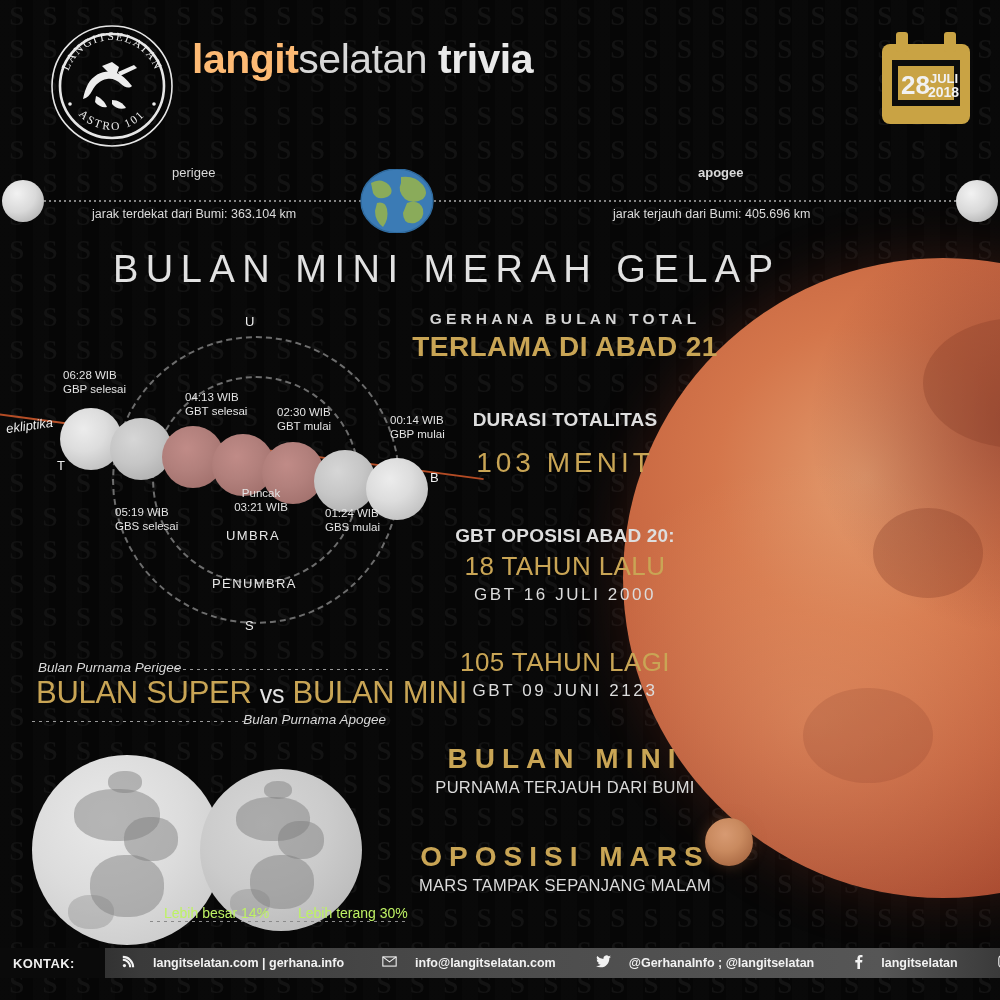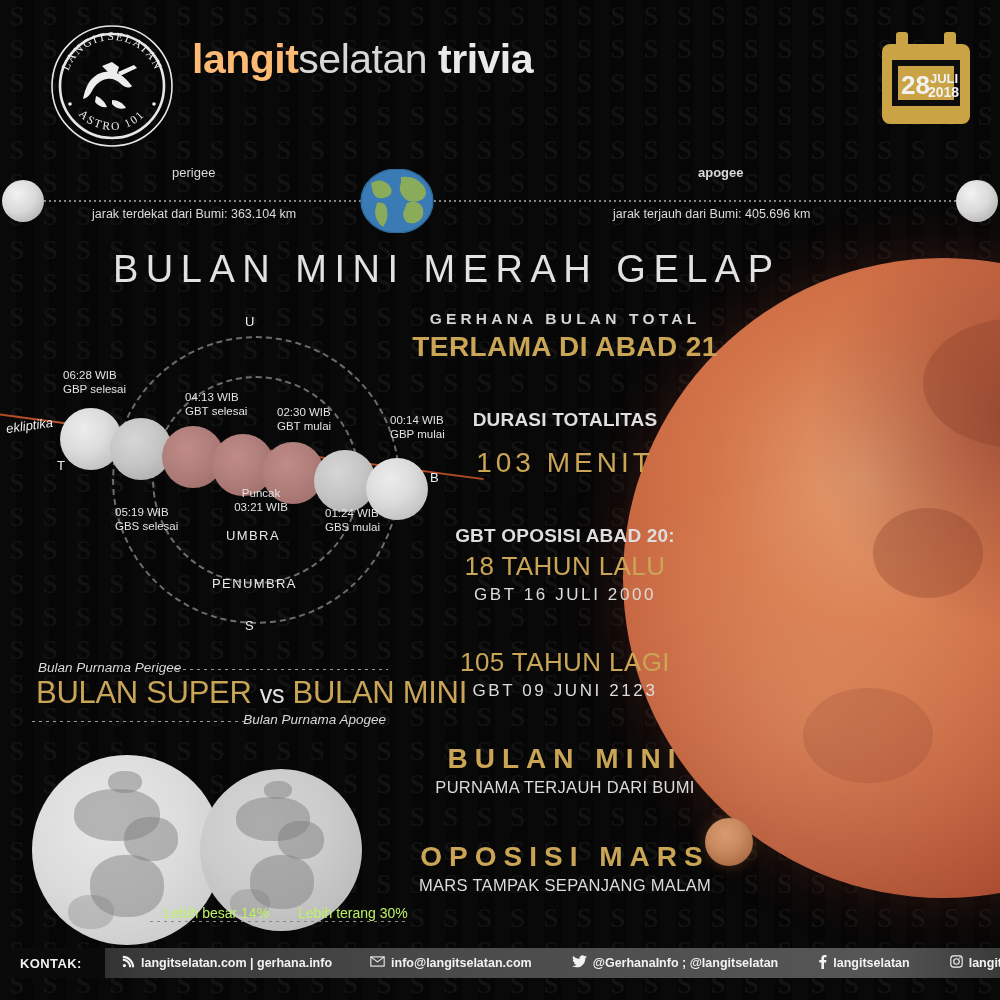--- a/index.html
+++ b/index.html
@@ -133,24 +133,24 @@
   .cmp-foot{ position:absolute; top:250px; font-size:14px; color:#bef264; }
 
   
   #footer{
     left:0; bottom:22px; width:1000px; height:30px;
     background:linear-gradient(90deg,#1b1b1b 0%,#3a3a3a 14%,#4c4c4c 50%,#565656 88%,#3a3a3a 100%);
     display:flex; align-items:center; z-index:5;
   }
   #footer-kontak{
     position:absolute; left:0; top:0; height:30px; width:105px;
-    background:#0a0a0a; display:flex; align-items:center; padding-left:20px;
+    background:#0a0a0a; display:flex; align-items:center; padding-left:13px;
     font-size:13px; font-weight:bold; color:#f0f0f0; letter-spacing:.4px;
   }
-  .foot-item{ display:flex; align-items:center; gap:6px; font-size:12.5px;
+  .foot-item{ display:flex; align-items:center; gap:18px; font-size:12.5px;
     color:#f2f2f2; font-weight:bold; white-space:nowrap; }
   .foot-item svg{ flex:0 0 auto; }
 </style>
 </head>
 <body>
 
 <div id="bg-pattern">
   <div class="wm" id="wm-grid">
       <span>S</span>
       <span>S</span>

